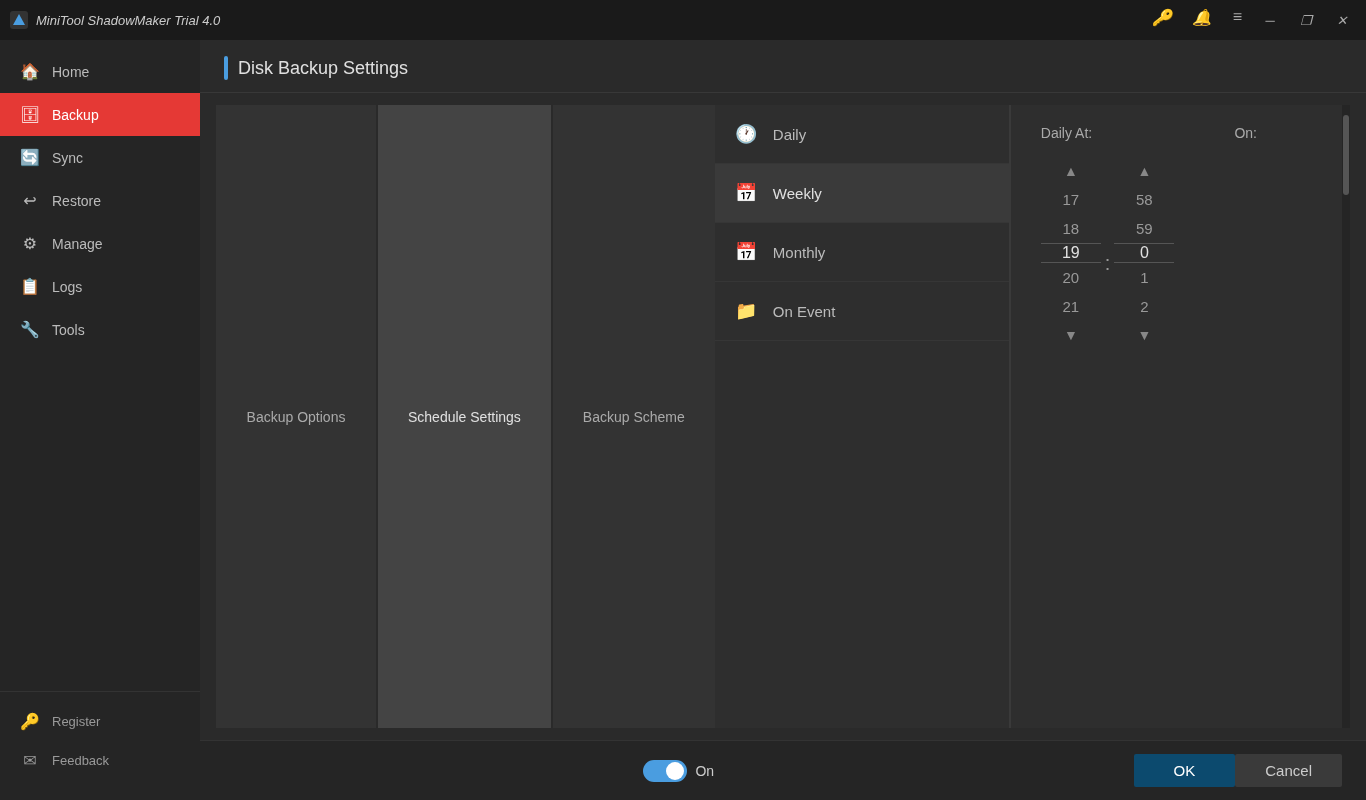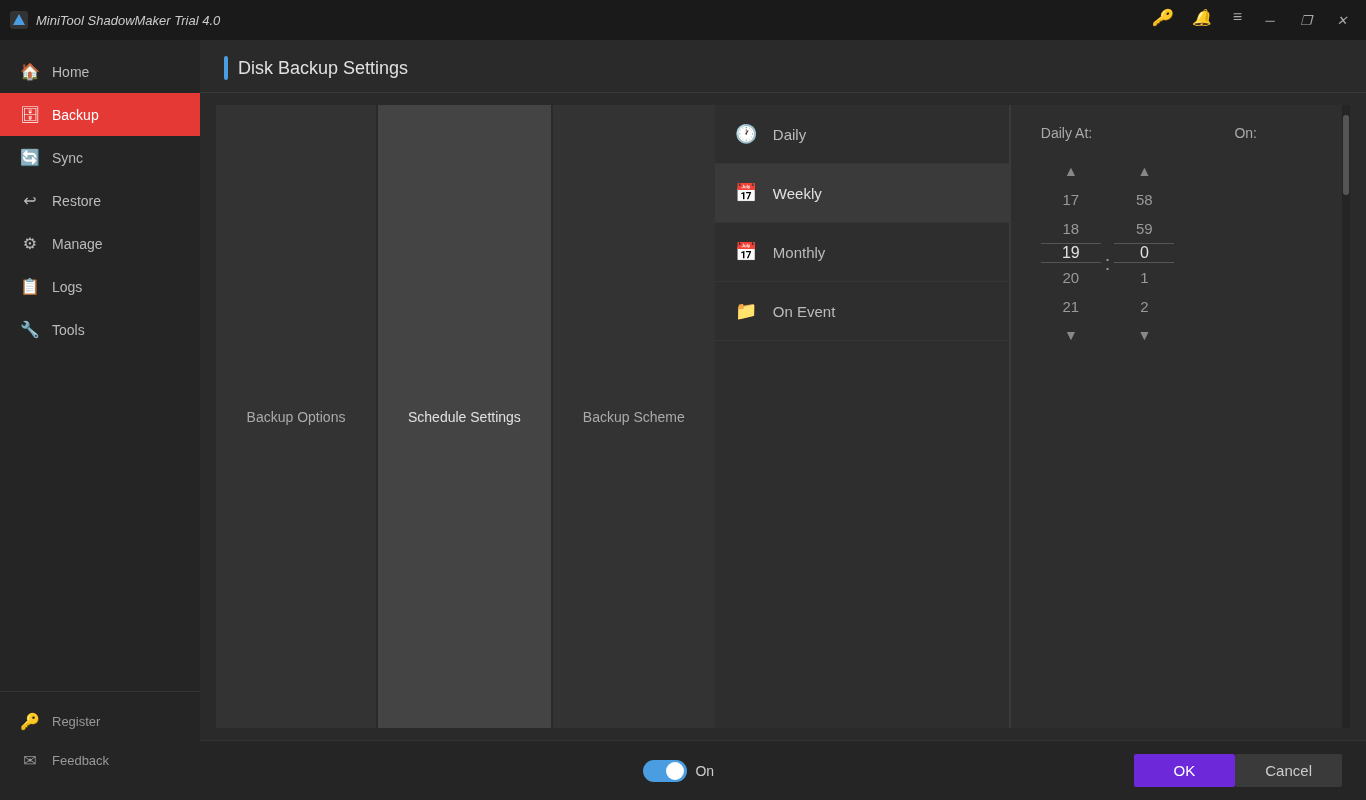--- a/index.html
+++ b/index.html
@@ -342,21 +342,21 @@
       border-radius: 50%;
       position: absolute;
       top: 2px;
       right: 3px;
     }
     .toggle-label {
       font-size: 14px;
       color: #ccc;
     }
     .btn-ok {
-      background: #6d28d9;
+      background: #0c4a6e;
       color: #fff;
       border: none;
       padding: 8px 40px;
       font-size: 15px;
       cursor: pointer;
       border-radius: 2px;
     }
     .btn-cancel {
       background: #3a3a3a;
       color: #ccc;

